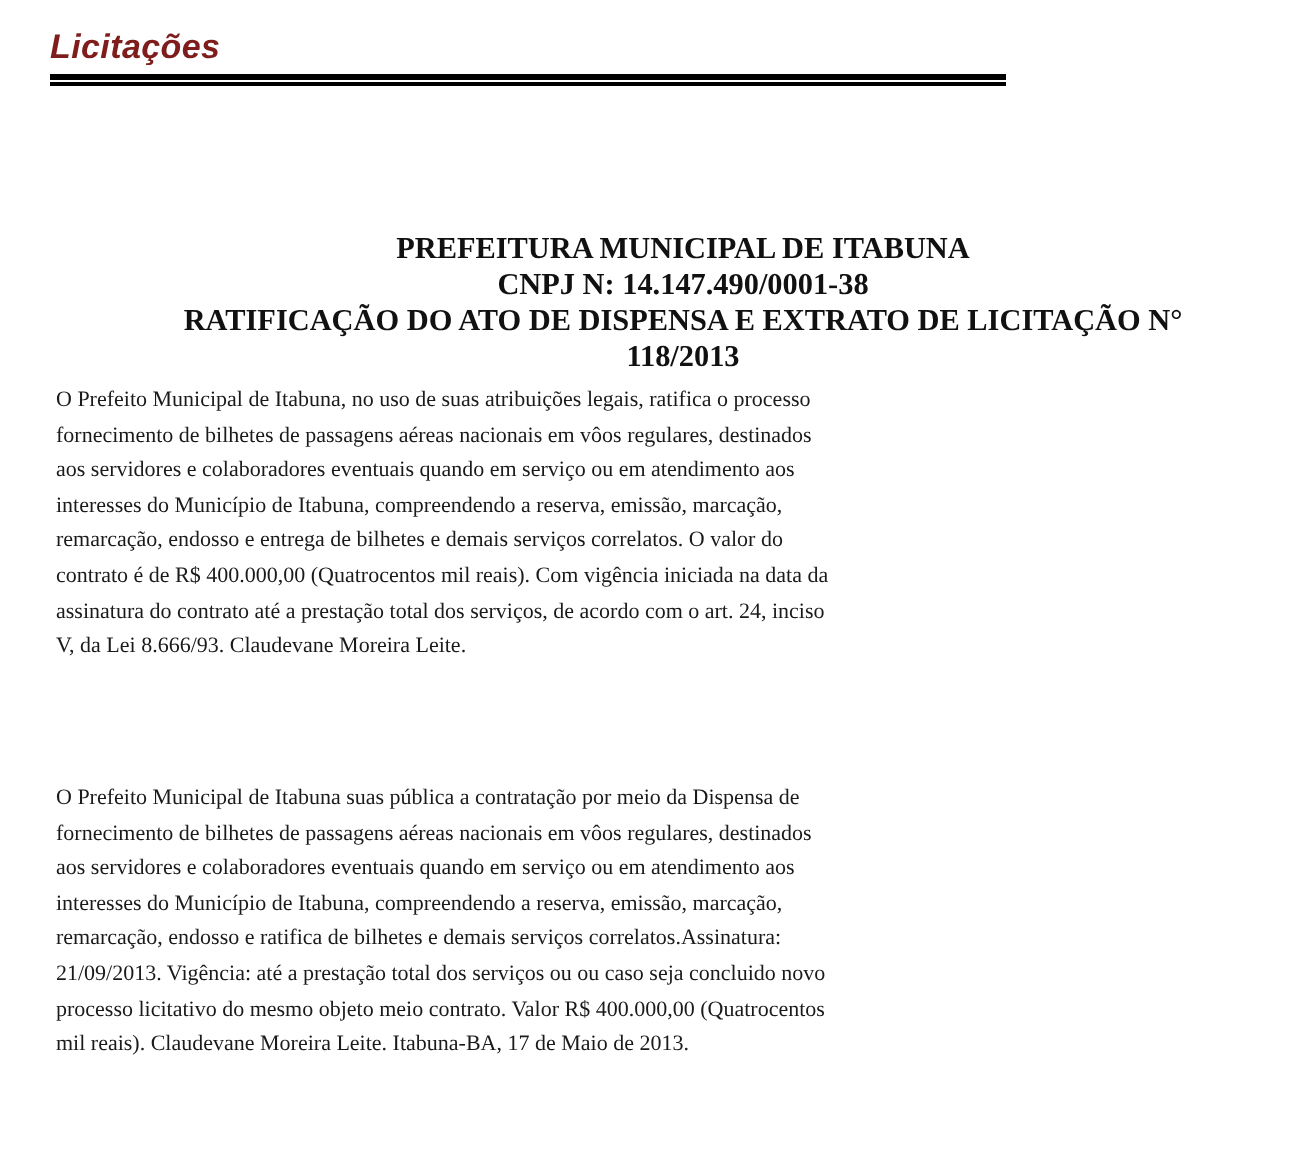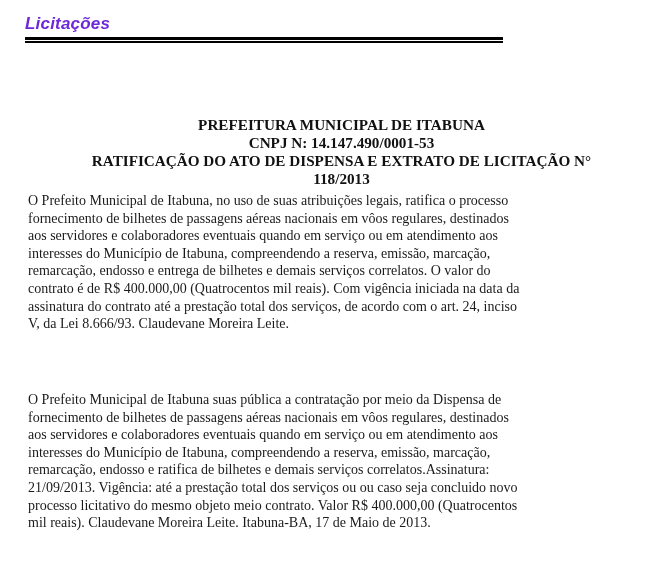--- a/index.html
+++ b/index.html
@@ -19,21 +19,21 @@
       left: 25px;
       top: 14px;
       width: 478px;
     }
     .section-title {
       font-family: "Liberation Sans", sans-serif;
       font-weight: bold;
       font-style: italic;
       font-size: 17px;
       line-height: 20px;
-      color: #6d28d9;
+      color: #7f1d1d;
       margin: 0;
       letter-spacing: 0.2px;
     }
     .rule {
       position: absolute;
       left: 25px;
       width: 478px;
       background: #000;
     }
     .rule-thick { top: 37px; height: 3px; }
@@ -51,40 +51,40 @@
       line-height: 18px;
       color: #111;
     }
     .doc-heading div { white-space: nowrap; padding-left: 28px; }
 
     .paragraph {
       position: absolute;
       left: 28px;
       width: 600px;
       font-family: "Liberation Serif", serif;
-      font-size: 14px;
+      font-size: 11px;
       line-height: 17.6px;
       color: #1a1a1a;
     }
     .paragraph div { white-space: nowrap; }
     .p1 { top: 192px; }
     .p2 { top: 391px; }
   </style>
 </head>
 <body>
 
 <div class="section-header">
   <h1 class="section-title">Licitações</h1>
 </div>
 <div class="rule rule-thick"></div>
 <div class="rule rule-thin"></div>
 
 <div class="doc-heading">
   <div>PREFEITURA MUNICIPAL DE ITABUNA</div>
-  <div>CNPJ N: 14.147.490/0001-53</div>
+  <div>CNPJ N: 14.147.490/0001-38</div>
   <div>RATIFICAÇÃO DO ATO DE DISPENSA E EXTRATO DE LICITAÇÃO N°</div>
   <div>118/2013</div>
 </div>
 
 <div class="paragraph p1">
   <div>O Prefeito Municipal de Itabuna, no uso de suas atribuições legais, ratifica o processo</div>
   <div>fornecimento de bilhetes de passagens aéreas nacionais em vôos regulares, destinados</div>
   <div>aos servidores e colaboradores eventuais quando em serviço ou em atendimento aos</div>
   <div>interesses do Município de Itabuna, compreendendo a reserva, emissão, marcação,</div>
   <div>remarcação, endosso e entrega de bilhetes e demais serviços correlatos. O valor do</div>

